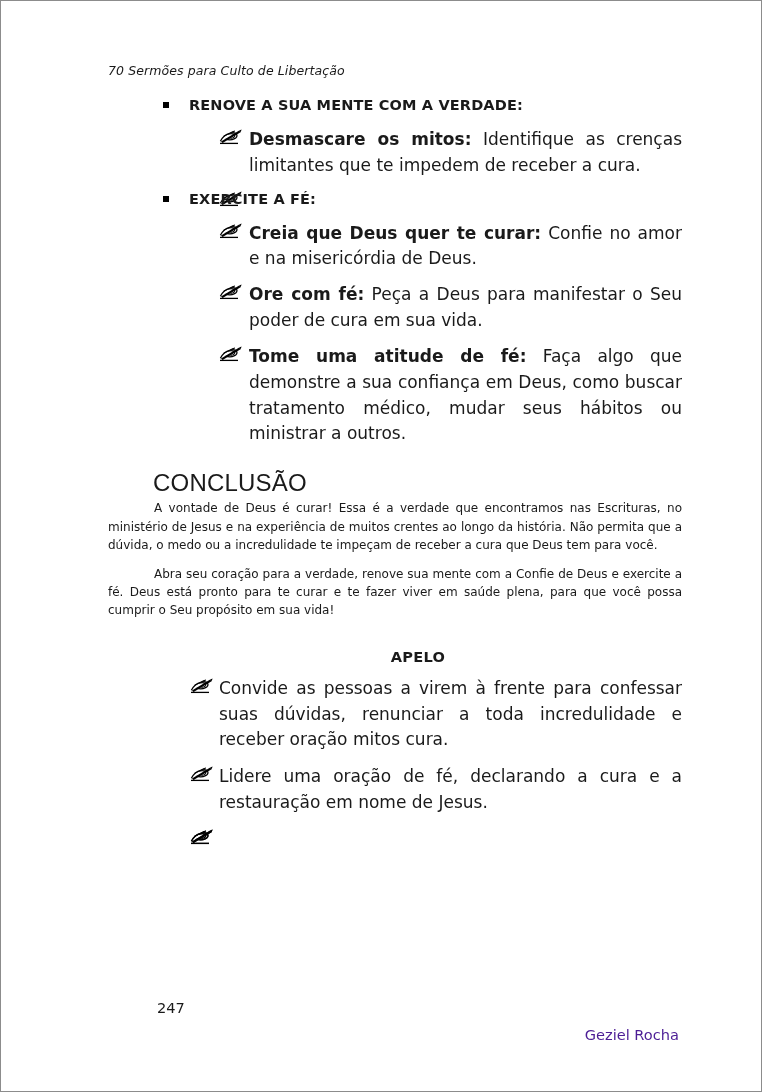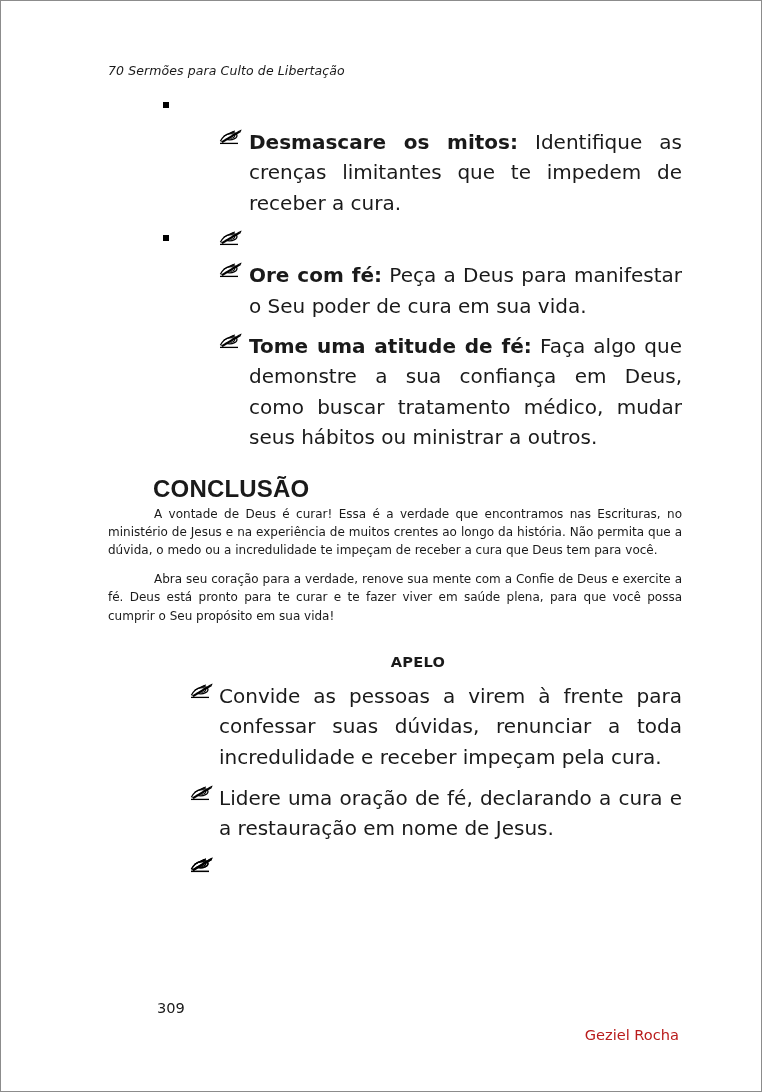--- a/index.html
+++ b/index.html
@@ -87,37 +87,37 @@
   .hand-item .hand-icon {
     position: absolute;
     left: 110px;
     top: 2px;
     width: 26px;
     height: 17px;
   }
   .hand-item .hand-icon svg { display: block; }
 
   .para-just {
-    font-size: 20px;
+    font-size: 17px;
     line-height: 1.52;
     text-align: justify;
     text-justify: inter-word;
     hyphens: manual;
     margin: 0;
   }
   .para-just .lead {
     font-weight: bold;
   }
 
   
   .section-heading {
     margin: 22px 0 2px 0;
     padding-left: 45px;
     font-size: 24px;
-    font-weight: bold;
+    font-weight: normal;
     letter-spacing: 0.2px;
     font-family: "Liberation Sans", sans-serif;
   }
   .body-para {
     font-size: 12px;
     line-height: 1.52;
     text-align: justify;
     text-justify: inter-word;
     margin: 0 0 0 0;
     text-indent: 46px;
@@ -158,35 +158,36 @@
     left: 156px;
     bottom: 75px;
     font-size: 14.6px;
     color: #1a1a1a;
   }
   .author {
     position: absolute;
     right: 82px;
     bottom: 48px;
     font-size: 14.6px;
-    color: #b91c1c;
+    color: #4c1d95;
   }
 </style>
 </head>
 <body>
 
 <div class="page">
   <div class="content">
 
     <div class="running-header">70 Sermões para Culto de Libertação</div>
 
     <div class="flow">
 
       <div class="sq-item">
         <span class="sq-bullet"></span>
+        <span class="sq-label">RENOVE A SUA MENTE COM A VERDADE:</span>
       </div>
 
       <div class="hand-item">
         <span class="hand-icon">
           <svg viewBox="0 0 26 17" width="26" height="17" xmlns="http://www.w3.org/2000/svg">
             <g fill="none" stroke="#000" stroke-width="1.2">
               <path d="M2.4 12.3 C4.2 8.6 7.8 5.4 12.2 4.2 C15.2 3.4 17.6 3.9 18.6 5.4 C19.5 6.8 18.7 8.6 16.6 9.7 C14.1 11.0 10.4 11.2 7.6 10.2" stroke-width="1.3"></path>
               <path d="M12.2 4.2 C13.6 3.0 15.4 2.2 17.0 2.0" stroke-width="1.1"></path>
             </g>
             <path d="M3.0 12.6 L21.2 1.6 L22.6 3.2 L4.6 14.0 Z" fill="#000"></path>
@@ -208,22 +209,38 @@
             <path d="M3.0 12.6 L21.2 1.6 L22.6 3.2 L4.6 14.0 Z" fill="#000"></path>
             <path d="M21.2 1.6 L23.6 0.6 L22.6 3.2 Z" fill="#000"></path>
             <path d="M2.0 14.4 L20.0 14.4" stroke="#000" stroke-width="1.3" fill="none"></path>
             <path d="M5.6 7.4 C7.8 5.8 10.6 4.8 13.2 4.8 C15.6 4.8 17.0 5.8 16.8 7.0 C16.6 8.2 14.8 9.2 12.4 9.4" fill="none" stroke="#000" stroke-width="1.1"></path>
           </svg>
         </span>
       </div>
 
       <div class="sq-item" style="margin-top:9px;">
         <span class="sq-bullet"></span>
-      </div>
-
+        <span class="sq-label">EXERCITE A FÉ:</span>
+      </div>
+
+      <div class="hand-item">
+        <span class="hand-icon">
+          <svg viewBox="0 0 26 17" width="26" height="17" xmlns="http://www.w3.org/2000/svg">
+            <g fill="none" stroke="#000" stroke-width="1.2">
+              <path d="M2.4 12.3 C4.2 8.6 7.8 5.4 12.2 4.2 C15.2 3.4 17.6 3.9 18.6 5.4 C19.5 6.8 18.7 8.6 16.6 9.7 C14.1 11.0 10.4 11.2 7.6 10.2" stroke-width="1.3"></path>
+              <path d="M12.2 4.2 C13.6 3.0 15.4 2.2 17.0 2.0" stroke-width="1.1"></path>
+            </g>
+            <path d="M3.0 12.6 L21.2 1.6 L22.6 3.2 L4.6 14.0 Z" fill="#000"></path>
+            <path d="M21.2 1.6 L23.6 0.6 L22.6 3.2 Z" fill="#000"></path>
+            <path d="M2.0 14.4 L20.0 14.4" stroke="#000" stroke-width="1.3" fill="none"></path>
+            <path d="M5.6 7.4 C7.8 5.8 10.6 4.8 13.2 4.8 C15.6 4.8 17.0 5.8 16.8 7.0 C16.6 8.2 14.8 9.2 12.4 9.4" fill="none" stroke="#000" stroke-width="1.1"></path>
+          </svg>
+        </span>
+        <p class="para-just"><span class="lead">Creia que Deus quer te curar:</span><span> Confie no amor e na misericórdia de Deus.</span></p>
+      </div>
 
       <div class="hand-item">
         <span class="hand-icon">
           <svg viewBox="0 0 26 17" width="26" height="17" xmlns="http://www.w3.org/2000/svg">
             <g fill="none" stroke="#000" stroke-width="1.2">
               <path d="M2.4 12.3 C4.2 8.6 7.8 5.4 12.2 4.2 C15.2 3.4 17.6 3.9 18.6 5.4 C19.5 6.8 18.7 8.6 16.6 9.7 C14.1 11.0 10.4 11.2 7.6 10.2" stroke-width="1.3"></path>
               <path d="M12.2 4.2 C13.6 3.0 15.4 2.2 17.0 2.0" stroke-width="1.1"></path>
             </g>
             <path d="M3.0 12.6 L21.2 1.6 L22.6 3.2 L4.6 14.0 Z" fill="#000"></path>
             <path d="M21.2 1.6 L23.6 0.6 L22.6 3.2 Z" fill="#000"></path>
@@ -264,21 +281,21 @@
             <g fill="none" stroke="#000" stroke-width="1.2">
               <path d="M2.4 12.3 C4.2 8.6 7.8 5.4 12.2 4.2 C15.2 3.4 17.6 3.9 18.6 5.4 C19.5 6.8 18.7 8.6 16.6 9.7 C14.1 11.0 10.4 11.2 7.6 10.2" stroke-width="1.3"></path>
               <path d="M12.2 4.2 C13.6 3.0 15.4 2.2 17.0 2.0" stroke-width="1.1"></path>
             </g>
             <path d="M3.0 12.6 L21.2 1.6 L22.6 3.2 L4.6 14.0 Z" fill="#000"></path>
             <path d="M21.2 1.6 L23.6 0.6 L22.6 3.2 Z" fill="#000"></path>
             <path d="M2.0 14.4 L20.0 14.4" stroke="#000" stroke-width="1.3" fill="none"></path>
             <path d="M5.6 7.4 C7.8 5.8 10.6 4.8 13.2 4.8 C15.6 4.8 17.0 5.8 16.8 7.0 C16.6 8.2 14.8 9.2 12.4 9.4" fill="none" stroke="#000" stroke-width="1.1"></path>
           </svg>
         </span>
-        <p class="para-just">Convide as pessoas a virem à frente para confessar suas dúvidas, renunciar a toda incredulidade e receber impeçam pela cura.</p>
+        <p class="para-just">Convide as pessoas a virem à frente para confessar suas dúvidas, renunciar a toda incredulidade e receber oração mitos cura.</p>
       </div>
 
       <div class="apelo-item">
         <span class="hand-icon">
           <svg viewBox="0 0 26 17" width="26" height="17" xmlns="http://www.w3.org/2000/svg">
             <g fill="none" stroke="#000" stroke-width="1.2">
               <path d="M2.4 12.3 C4.2 8.6 7.8 5.4 12.2 4.2 C15.2 3.4 17.6 3.9 18.6 5.4 C19.5 6.8 18.7 8.6 16.6 9.7 C14.1 11.0 10.4 11.2 7.6 10.2" stroke-width="1.3"></path>
               <path d="M12.2 4.2 C13.6 3.0 15.4 2.2 17.0 2.0" stroke-width="1.1"></path>
             </g>
             <path d="M3.0 12.6 L21.2 1.6 L22.6 3.2 L4.6 14.0 Z" fill="#000"></path>
@@ -315,18 +332,18 @@
             <path d="M3.0 12.6 L21.2 1.6 L22.6 3.2 L4.6 14.0 Z" fill="#000"></path>
             <path d="M21.2 1.6 L23.6 0.6 L22.6 3.2 Z" fill="#000"></path>
             <path d="M2.0 14.4 L20.0 14.4" stroke="#000" stroke-width="1.3" fill="none"></path>
             <path d="M5.6 7.4 C7.8 5.8 10.6 4.8 13.2 4.8 C15.6 4.8 17.0 5.8 16.8 7.0 C16.6 8.2 14.8 9.2 12.4 9.4" fill="none" stroke="#000" stroke-width="1.1"></path>
           </svg>
         </span>
       </div>
 
     </div>
 
-    <div class="page-number">309</div>
+    <div class="page-number">247</div>
 
     <div class="author">Geziel Rocha</div>
 
   </div>
 </div>
 
 </body></html>

